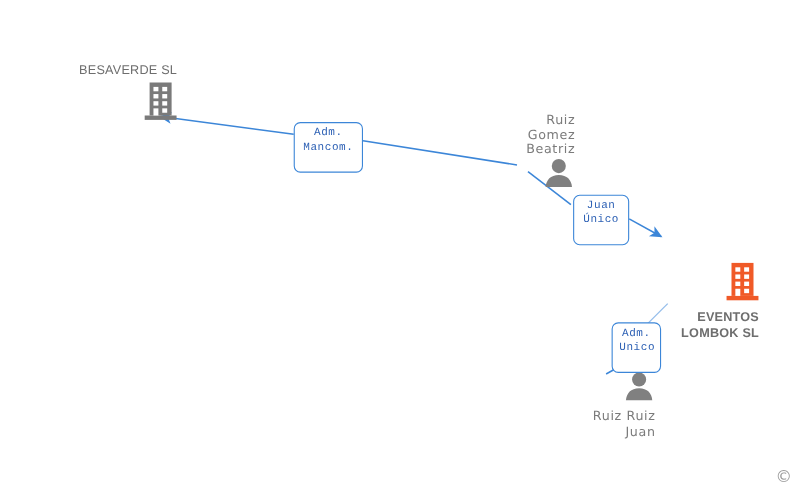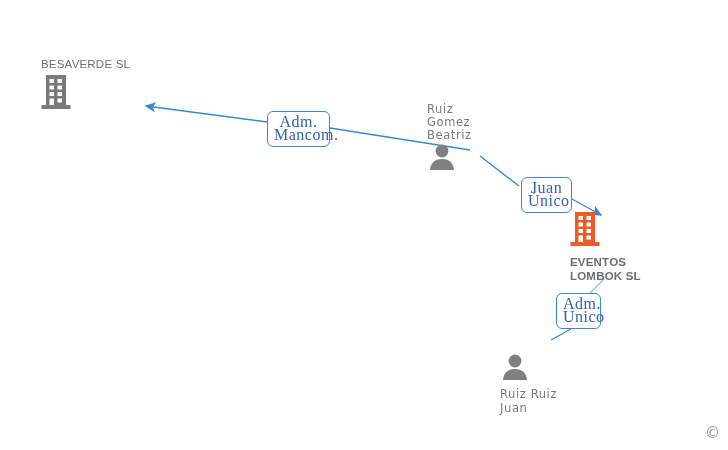--- a/index.html
+++ b/index.html
@@ -19,21 +19,21 @@
   }
   .edge-layer {
     position: absolute;
     left: 0;
     top: 0;
     width: 728px;
     height: 450px;
   }
   .node {
     position: absolute;
-    text-align: left;
+    text-align: right;
   }
   .node-icon {
     display: block;
     margin: 0 auto;
   }
   .node-label {
     display: block;
     white-space: pre-line;
     line-height: 13px;
     letter-spacing: 0.2px;
@@ -57,26 +57,26 @@
   .node.label-above .node-label { margin-bottom: 2px; }
   .node.label-below .node-label { margin-top: 3px; }
 
   .edge-label {
     position: absolute;
     box-sizing: border-box;
     border: 1.3px solid #3c86d8;
     border-radius: 6px;
     background: #ffffff;
     color: #2f62b5;
-    font-family: Liberation Serif, serif;
-    font-size: 16px;
+    font-family: Liberation Mono, monospace;
+    font-size: 10px;
     line-height: 13px;
     text-align: center;
     white-space: pre-line;
-    padding: 3px 6px 5px 6px;
+    padding: 3px 6px 15px 6px;
     letter-spacing: 0.5px;
   }
 
   .watermark {
     position: absolute;
     right: 8px;
     bottom: 8px;
     display: flex;
     align-items: center;
     gap: 4px;
@@ -157,40 +157,40 @@
 Gomez
 Beatriz</span>
     <span class="node-icon">
       <svg width="30" height="26" viewBox="0 0 30 26" aria-hidden="true">
         <circle cx="15" cy="7" r="6.4" fill="#808080"></circle>
         <path d="M15,15 C22.5,15 26.5,19.5 27,26 L3,26 C3.5,19.5 7.5,15 15,15 Z" fill="#808080"></path>
       </svg>
     </span>
   </div>
 
-  <div class="node label-below" style="left:570px; top:210px; width:120px;">
+  <div class="node label-below" style="left:570px; top:237px; width:120px;">
     <span class="node-icon">
       <svg width="30" height="38" viewBox="0 0 30 38" aria-hidden="true">
         <rect x="5" y="2" width="20" height="30" fill="#f05a28"></rect>
         <rect x="0.5" y="32" width="29" height="4" fill="#f05a28"></rect>
         <rect x="8.5" y="6" width="4.5" height="4" fill="#ffffff"></rect>
         <rect x="16.5" y="6" width="4.5" height="4" fill="#ffffff"></rect>
         <rect x="8.5" y="12.5" width="4.5" height="4" fill="#ffffff"></rect>
         <rect x="16.5" y="12.5" width="4.5" height="4" fill="#ffffff"></rect>
         <rect x="8.5" y="19" width="4.5" height="4" fill="#ffffff"></rect>
         <rect x="16.5" y="19" width="4.5" height="4" fill="#ffffff"></rect>
         <rect x="8.5" y="25.5" width="4.5" height="6.5" fill="#ffffff"></rect>
         <rect x="16.5" y="25.5" width="4.5" height="4" fill="#ffffff"></rect>
       </svg>
     </span>
     <span class="node-label company-label" style="line-height:14px;">EVENTOS
 LOMBOK SL</span>
   </div>
 
-  <div class="node label-below" style="left:500px; top:354px; width:96px;">
+  <div class="node label-below" style="left:500px; top:338px; width:96px;">
     <span class="node-icon">
       <svg width="30" height="26" viewBox="0 0 30 26" aria-hidden="true">
         <circle cx="15" cy="7" r="6.4" fill="#808080"></circle>
         <path d="M15,15 C22.5,15 26.5,19.5 27,26 L3,26 C3.5,19.5 7.5,15 15,15 Z" fill="#808080"></path>
       </svg>
     </span>
     <span class="node-label person-label" style="line-height:14px;">Ruiz Ruiz
 Juan</span>
   </div>
 

